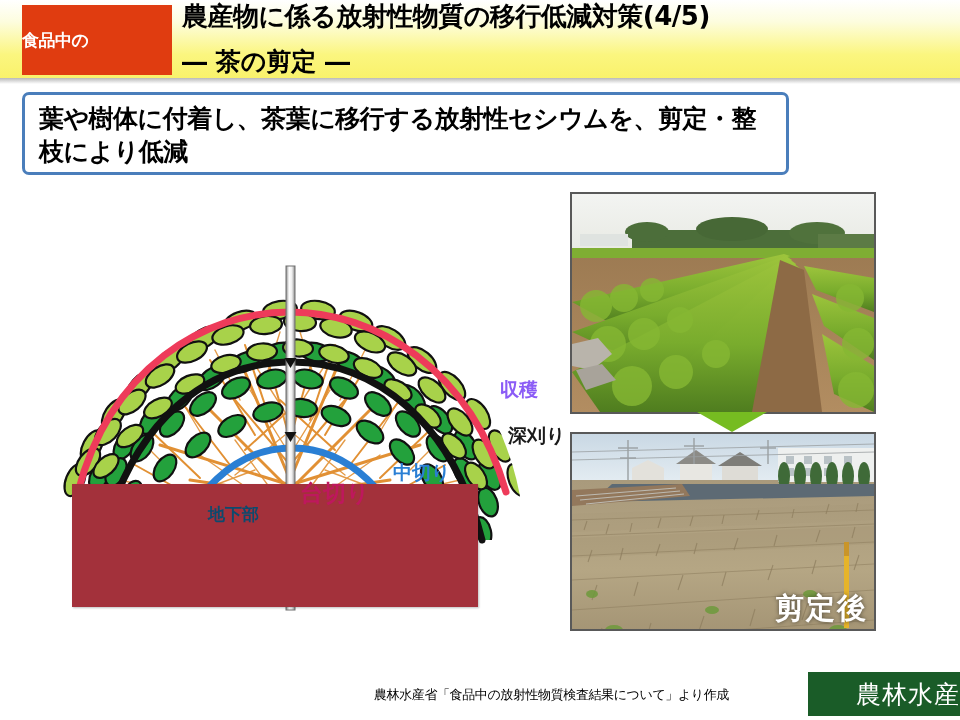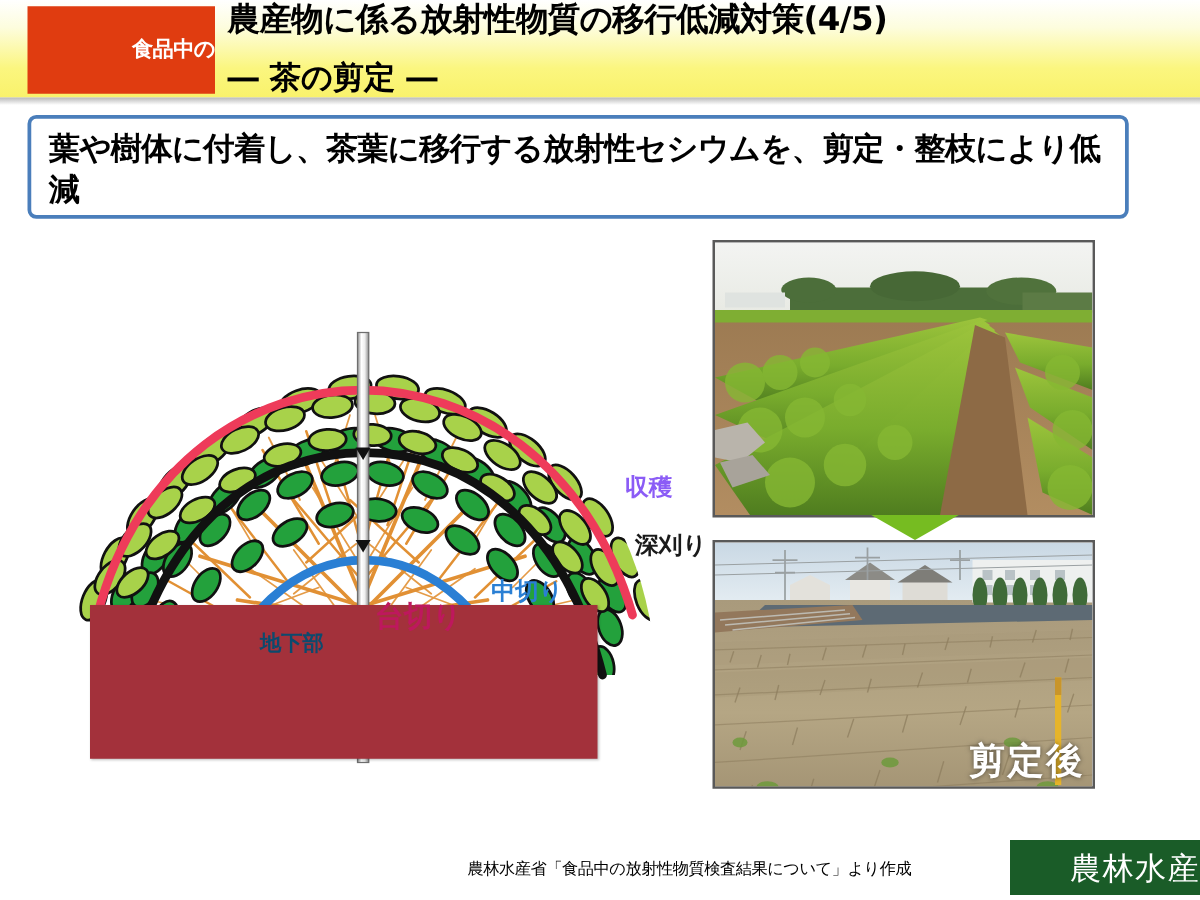--- a/index.html
+++ b/index.html
@@ -14,42 +14,42 @@
     position:absolute;left:0;top:0;width:960px;height:78px;
     background:linear-gradient(to bottom,#ffffff 0%,#fdfdde 28%,#fbf67f 70%,#f9f26b 100%);
   }
   .header-shadow{
     position:absolute;left:0;top:78px;width:960px;height:6px;
     background:linear-gradient(to bottom,#b9b9b9 0%,#d8d8d8 45%,#ffffff 100%);
   }
   .badge{
     position:absolute;left:22px;top:5px;width:150px;height:70px;
     background:#e03c10;
-    display:flex;flex-direction:column;align-items:flex-end;justify-content:center;
+    display:flex;flex-direction:column;align-items:flex-start;justify-content:center;
     box-sizing:border-box;
   }
   .badge span{
     color:#ffffff;font-weight:bold;font-size:17px;line-height:1.45;
     letter-spacing:-0.5px;white-space:nowrap;
   }
   .title-wrap{
     position:absolute;left:182px;top:2px;width:760px;height:76px;
   }
   .title-line1{
     font-size:26px;font-weight:bold;color:#000000;line-height:1.12;
     letter-spacing:-0.5px;white-space:nowrap;
   }
   .title-line2{
     font-size:25px;font-weight:bold;color:#000000;line-height:1.2;
     letter-spacing:0px;white-space:nowrap;margin-top:16px;
   }
 
   
   .msg-box{
-    position:absolute;left:22px;top:92px;width:881px;height:83px;
+    position:absolute;left:22px;top:92px;width:767px;height:83px;
     border:3px solid #4a7ebb;border-radius:7px;background:#ffffff;
     box-sizing:border-box;padding:7px 14px 0 14px;
   }
   .msg-text{
     font-size:25px;font-weight:bold;color:#000000;line-height:1.32;
     letter-spacing:-0.5px;
   }
 
   
   .diagram{position:absolute;left:40px;top:240px;width:520px;height:390px;}

